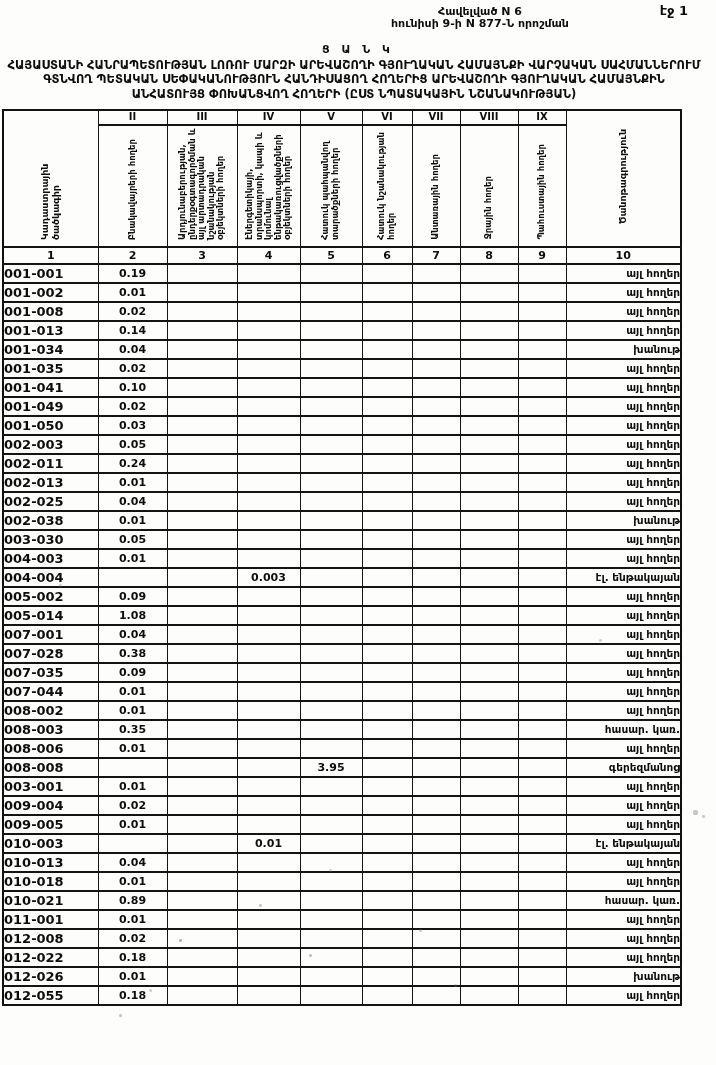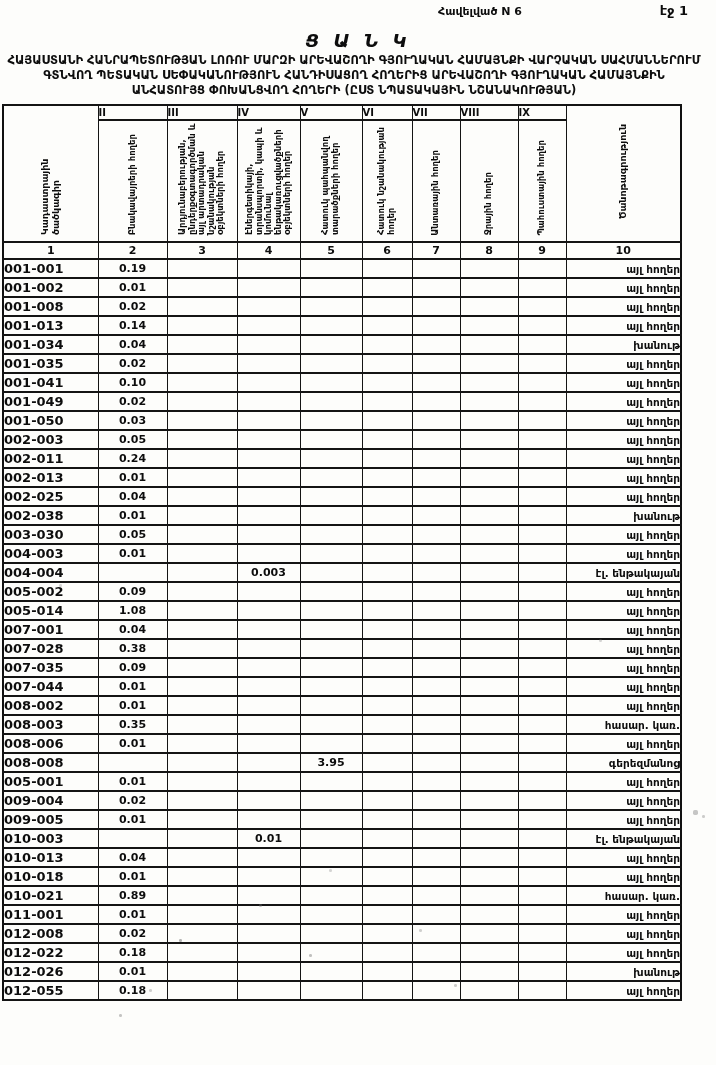--- a/index.html
+++ b/index.html
@@ -14,40 +14,40 @@
   
   .page-marker{
     position:absolute;top:3px;right:28px;
     font-size:13px;font-weight:700;
   }
   .appendix{
     width:420px;margin:6px 26px 0 auto;
     text-align:center;font-size:11px;font-weight:700;line-height:1.12;
   }
   .doc-title{
-    text-align:center;font-size:18px;font-weight:700;
-    letter-spacing:4px;margin-top:12px;font-style:italic;
+    text-align:center;font-size:11px;font-weight:700;
+    letter-spacing:4px;margin-top:12px;
   }
   .doc-subtitle{
     text-align:center;font-size:11.5px;font-weight:700;line-height:1.28;
     padding:2px 14px 0 6px;
   }
   
   table.land{
     border-collapse:collapse;table-layout:fixed;
     margin:7px 0 0 2px;width:678px;
     border:2px solid #101010;
   }
   table.land th,table.land td{
     border:1px solid #141414;
     border-top-width:2px;border-bottom-width:2px;
     padding:0;overflow:hidden;
     font-weight:700;color:#0d0d0d;
   }
-  th.roman{height:13px;font-size:10px;font-weight:700;text-align:left;line-height:1;}
+  th.roman{height:13px;font-size:10px;font-weight:700;text-align:center;line-height:1;}
   th.corner,th.notehead,th.rot{height:120px;vertical-align:bottom;background:#fdfdfb;}
   th.notehead{vertical-align:middle;}
   .vtext{
     writing-mode:vertical-rl;transform:rotate(180deg);
     display:inline-block;max-height:112px;
     font-size:8.5px;font-weight:700;line-height:1.12;
     text-align:left;padding:2px 0 2px 0;white-space:normal;
   }
   th.corner .vtext{font-size:9.5px;}
   th.notehead .vtext{font-size:9.5px;max-height:116px;}
@@ -79,20 +79,21 @@
   }
 </style>
 </head>
 <body>
 
 <div class="page">
   <div class="page-marker">էջ 1</div>
 
   <div class="appendix">
     <div>Հավելված N 6</div>
+    <div>հունիսի 9-ի N 877-Ն որոշման</div>
   </div>
 
   <div class="doc-title">Ց Ա Ն Կ</div>
   <div class="doc-subtitle">ՀԱՅԱՍՏԱՆԻ ՀԱՆՐԱՊԵՏՈՒԹՅԱՆ ԼՈՌՈՒ ՄԱՐԶԻ ԱՐԵՎԱՇՈՂԻ ԳՅՈՒՂԱԿԱՆ ՀԱՄԱՅՆՔԻ ՎԱՐՉԱԿԱՆ ՍԱՀՄԱՆՆԵՐՈՒՄ ԳՏՆՎՈՂ ՊԵՏԱԿԱՆ ՍԵՓԱԿԱՆՈՒԹՅՈՒՆ ՀԱՆԴԻՍԱՑՈՂ ՀՈՂԵՐԻՑ ԱՐԵՎԱՇՈՂԻ ԳՅՈՒՂԱԿԱՆ ՀԱՄԱՅՆՔԻՆ ԱՆՀԱՏՈՒՅՑ ՓՈԽԱՆՑՎՈՂ ՀՈՂԵՐԻ (ԸՍՏ ՆՊԱՏԱԿԱՅԻՆ ՆՇԱՆԱԿՈՒԹՅԱՆ)</div>
 
   <table class="land">
     <colgroup>
         <col style="width: 95px;">
         <col style="width: 69px;">
         <col style="width: 70px;">
@@ -459,21 +460,21 @@
           <td class="val"></td>
           <td class="val"></td>
           <td class="val">3.95</td>
           <td class="val"></td>
           <td class="val"></td>
           <td class="val"></td>
           <td class="val"></td>
           <td class="note">գերեզմանոց</td>
         </tr>
         <tr class="datarow">
-          <td class="code">005-001</td>
+          <td class="code">003-001</td>
           <td class="val">0.01</td>
           <td class="val"></td>
           <td class="val"></td>
           <td class="val"></td>
           <td class="val"></td>
           <td class="val"></td>
           <td class="val"></td>
           <td class="val"></td>
           <td class="note">այլ հողեր</td>
         </tr>

